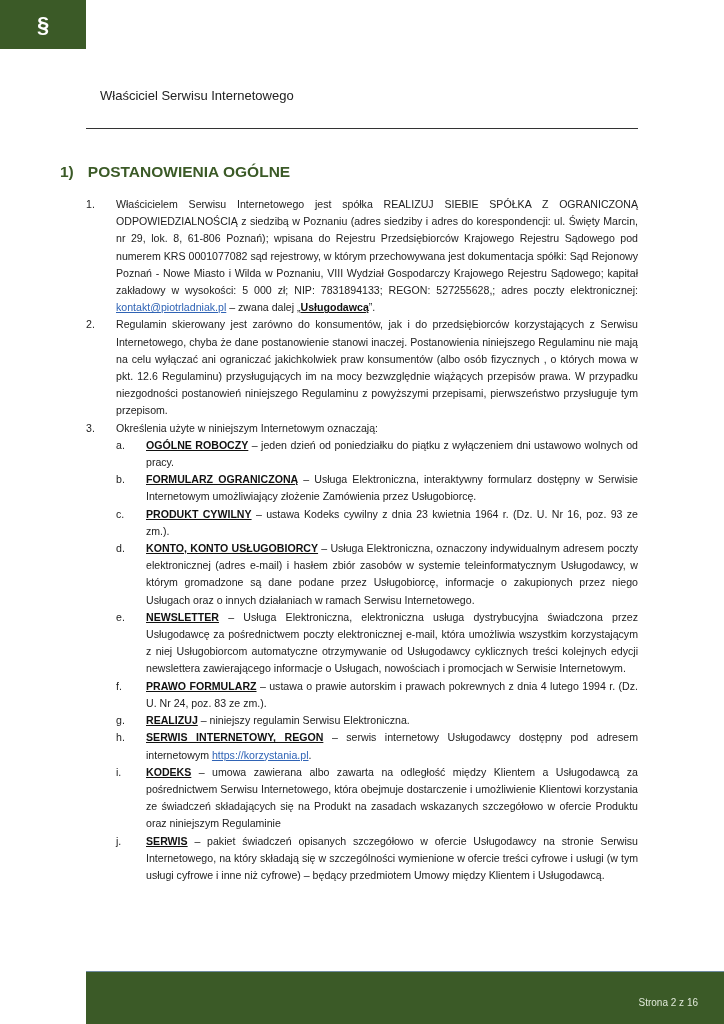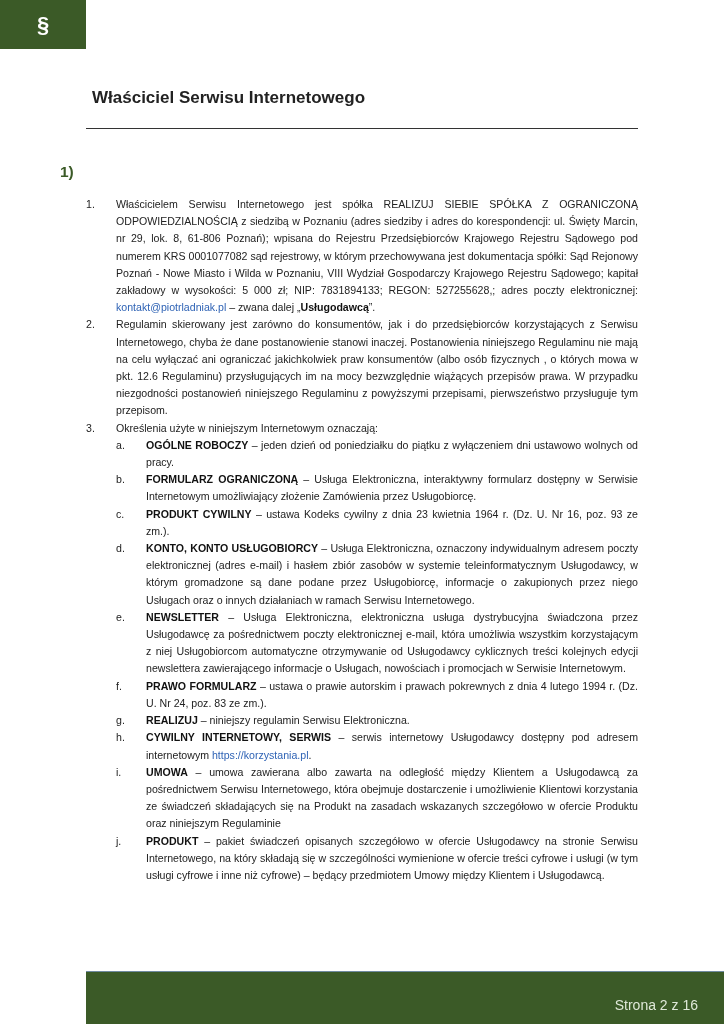--- a/index.html
+++ b/index.html
@@ -8,65 +8,66 @@
     font-family: "Liberation Sans", "DejaVu Sans", sans-serif;
     color: #222;
   }
   .corner-box {
     position: absolute; left: 0; top: 0; width: 86px; height: 49px;
     background: #3b5a27; color: #fff;
     display: flex; align-items: center; justify-content: center;
     font-size: 22px; font-weight: bold;
   }
   .owner-label {
-    position: absolute; left: 92px; top: 88px;
-    font-size: 17px; font-weight: bold; color: #222;
+    position: absolute; left: 100px; top: 88px;
+    font-size: 13px; font-weight: normal; color: #222;
   }
   .rule {
     position: absolute; left: 86px; top: 128px; width: 552px; height: 1px; background: #333;
   }
   .section-heading {
     position: absolute; left: 60px; top: 163px;
     font-size: 15.5px; font-weight: bold; color: #3b5a27;
     display: flex; gap: 14px;
   }
   .content {
     position: absolute; left: 86px; top: 196px; width: 552px;
     font-size: 10.6px; line-height: 17.2px; color: #222;
   }
   .item { display: flex; }
   .item .num { width: 30px; flex: 0 0 30px; }
   .item .text { flex: 1; text-align: justify; }
   .sublist { margin-left: 30px; }
   .subitem { display: flex; }
   .subitem .let { width: 30px; flex: 0 0 30px; }
   .subitem .text { flex: 1; text-align: justify; }
-  b { font-weight: bold; color: #111; }
-  a { color: #2f63b5; }
+  b { font-weight: bold; color: #111; text-decoration: underline; }
+  a { color: #2f63b5; text-decoration: underline; }
   .footer {
     position: absolute; left: 86px; top: 971px; width: 638px; height: 53px;
     background: #3b5a27; border-top: 1px solid #6f8aa0;
   }
   .page-number {
     position: absolute; right: 26px; top: 25px;
-    font-size: 14px; color: #dfe8d8;
+    font-size: 10px; color: #dfe8d8;
   }
 </style>
 </head>
 <body>
 
 <div class="corner-box">
   <span>§</span>
 </div>
 
 <div class="owner-label">Właściciel Serwisu Internetowego</div>
 <div class="rule"></div>
 
 <div class="section-heading">
   <span>1)</span>
+  <span>POSTANOWIENIA OGÓLNE</span>
 </div>
 
 <div class="content">
   <div class="item">
     <span class="num">1.</span>
     <span class="text"><span>Właścicielem Serwisu Internetowego jest spółka REALIZUJ SIEBIE SPÓŁKA Z OGRANICZONĄ ODPOWIEDZIALNOŚCIĄ z siedzibą w Poznaniu (adres siedziby i adres do korespondencji: ul. Święty Marcin, nr 29, lok. 8, 61-806 Poznań); wpisana do Rejestru Przedsiębiorców Krajowego Rejestru Sądowego pod numerem KRS 0001077082 sąd rejestrowy, w którym przechowywana jest dokumentacja spółki: Sąd Rejonowy Poznań - Nowe Miasto i Wilda w Poznaniu, VIII Wydział Gospodarczy Krajowego Rejestru Sądowego; kapitał zakładowy w wysokości: 5 000 zł; NIP: 7831894133; REGON: 527255628,; adres poczty elektronicznej: </span><a>kontakt@piotrladniak.pl</a><span> – zwana dalej  „</span><b>Usługodawcą</b><span>”.</span></span>
   </div>
   <div class="item">
     <span class="num">2.</span>
     <span class="text">Regulamin skierowany jest zarówno do konsumentów, jak i do przedsiębiorców korzystających z Serwisu Internetowego, chyba że dane postanowienie stanowi inaczej. Postanowienia niniejszego Regulaminu nie mają na celu wyłączać ani ograniczać jakichkolwiek praw konsumentów (albo osób fizycznych , o których mowa w pkt. 12.6 Regulaminu) przysługujących im na mocy bezwzględnie wiążących przepisów prawa. W przypadku niezgodności postanowień niniejszego Regulaminu z powyższymi przepisami, pierwszeństwo przysługuje tym przepisom.</span>
@@ -100,28 +101,28 @@
     <div class="subitem">
       <span class="let">f.</span>
       <span class="text"><b>PRAWO FORMULARZ</b><span> – ustawa o prawie autorskim i prawach pokrewnych z dnia 4 lutego 1994 r. (Dz. U. Nr 24, poz. 83 ze zm.).</span></span>
     </div>
     <div class="subitem">
       <span class="let">g.</span>
       <span class="text"><b>REALIZUJ</b><span> – niniejszy regulamin Serwisu Elektroniczna.</span></span>
     </div>
     <div class="subitem">
       <span class="let">h.</span>
-      <span class="text"><b>CYWILNY INTERNETOWY, SERWIS</b><span> – serwis internetowy Usługodawcy dostępny pod adresem internetowym </span><a>https://korzystania.pl</a><span>.</span></span>
+      <span class="text"><b>SERWIS INTERNETOWY, REGON</b><span> – serwis internetowy Usługodawcy dostępny pod adresem internetowym </span><a>https://korzystania.pl</a><span>.</span></span>
     </div>
     <div class="subitem">
       <span class="let">i.</span>
-      <span class="text"><b>UMOWA</b><span> – umowa zawierana albo zawarta na odległość między Klientem a Usługodawcą za pośrednictwem Serwisu Internetowego, która obejmuje dostarczenie i umożliwienie Klientowi korzystania ze świadczeń składających się na Produkt na zasadach wskazanych szczegółowo w ofercie Produktu oraz niniejszym Regulaminie</span></span>
+      <span class="text"><b>KODEKS</b><span> – umowa zawierana albo zawarta na odległość między Klientem a Usługodawcą za pośrednictwem Serwisu Internetowego, która obejmuje dostarczenie i umożliwienie Klientowi korzystania ze świadczeń składających się na Produkt na zasadach wskazanych szczegółowo w ofercie Produktu oraz niniejszym Regulaminie</span></span>
     </div>
     <div class="subitem">
       <span class="let">j.</span>
-      <span class="text"><b>PRODUKT</b><span> – pakiet świadczeń opisanych szczegółowo w ofercie Usługodawcy na stronie Serwisu Internetowego, na który składają się w szczególności wymienione w ofercie treści cyfrowe i usługi (w tym usługi cyfrowe i inne niż cyfrowe) – będący przedmiotem Umowy między Klientem i Usługodawcą.</span></span>
+      <span class="text"><b>SERWIS</b><span> – pakiet świadczeń opisanych szczegółowo w ofercie Usługodawcy na stronie Serwisu Internetowego, na który składają się w szczególności wymienione w ofercie treści cyfrowe i usługi (w tym usługi cyfrowe i inne niż cyfrowe) – będący przedmiotem Umowy między Klientem i Usługodawcą.</span></span>
     </div>
   </div>
 </div>
 
 <div class="footer">
   <span class="page-number">Strona 2 z 16</span>
 </div>
 
 </body></html>

